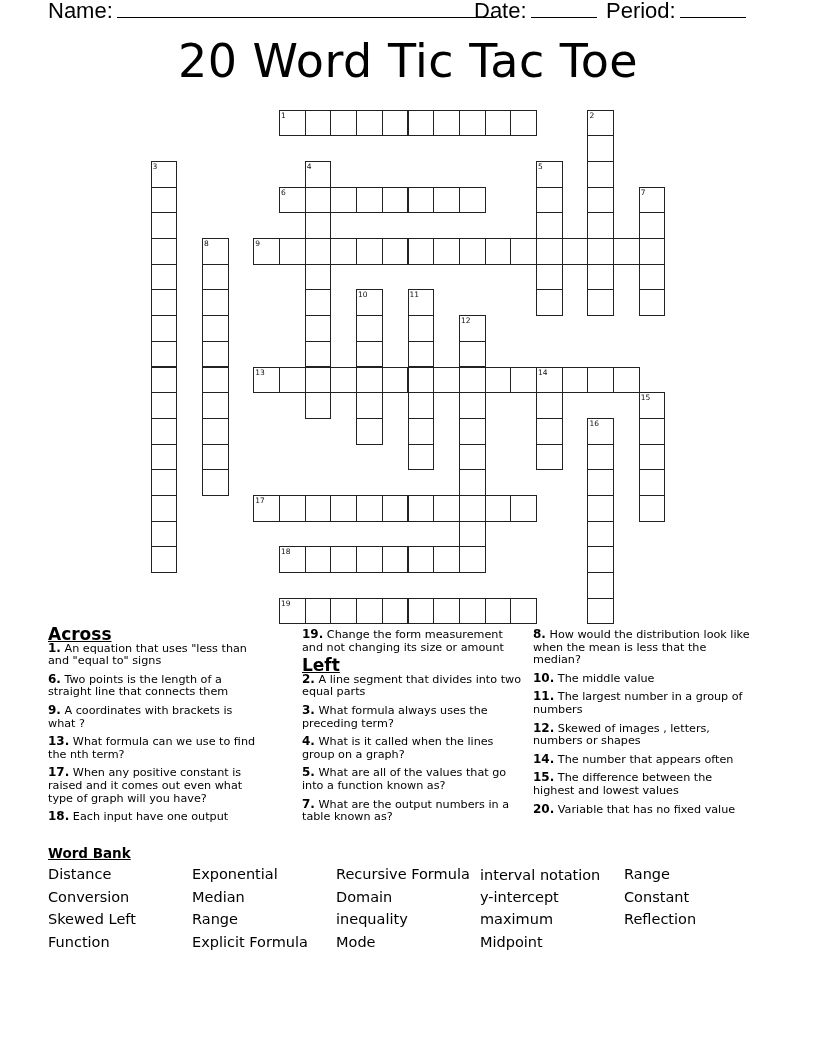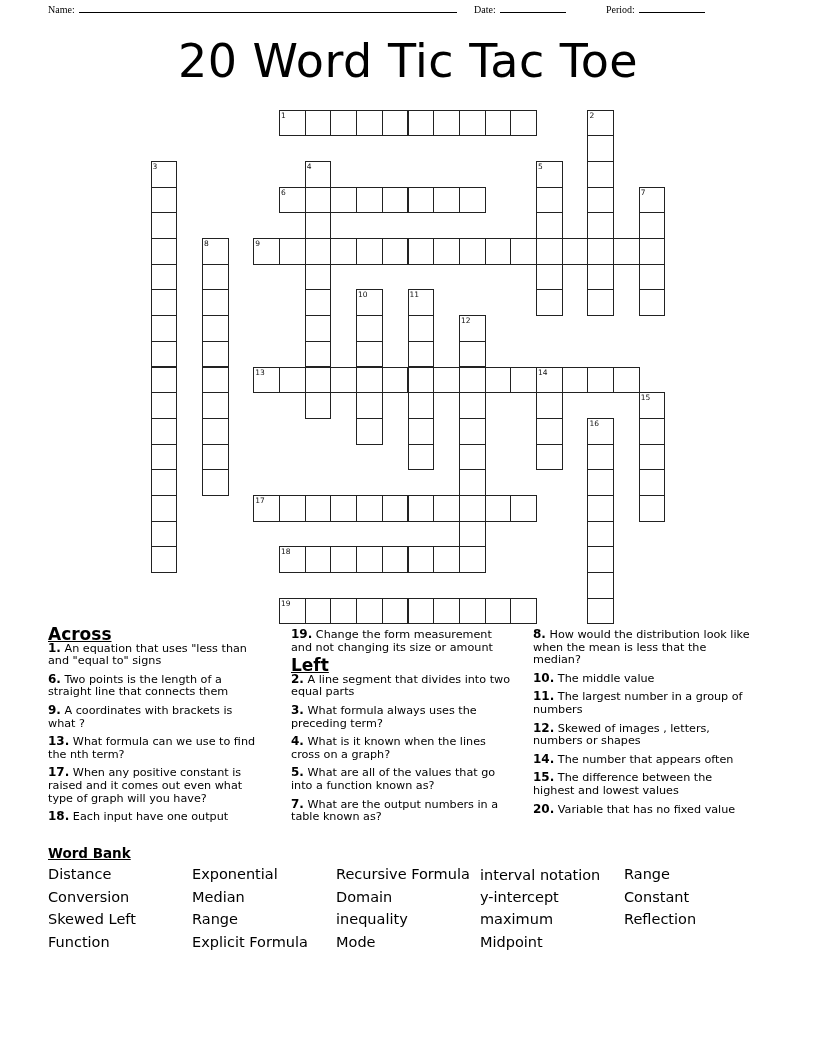--- a/index.html
+++ b/index.html
@@ -1,17 +1,17 @@
 <!DOCTYPE html>
 <html><head>
 <meta charset="utf-8">
 <style>
   html, body { margin: 0; padding: 0; background: #ffffff; }
   body { width: 816px; height: 1056px; position: relative; overflow: hidden; color: #000; }
-  .header { position: absolute; top: 0; left: 0; width: 816px; height: 20px; font-family: Liberation Serif, serif; font-size: 10px; }
+  .header { position: absolute; top: 0; left: 0; width: 816px; height: 20px; font-family: Liberation Sans, sans-serif; font-size: 22px; }
   .hfield { position: absolute; top: -2px; white-space: nowrap; }
   .hline { display: inline-block; border-bottom: 1px solid #000; height: 14px; vertical-align: baseline; margin-left: 4px; }
   .title { position: absolute; top: 34px; left: 0; width: 816px; text-align: center; font-family: "DejaVu Sans", sans-serif; font-size: 46px; letter-spacing: 0.5px; font-weight: normal; }
   .grid { position: absolute; left: 151px; top: 110px; width: 520px; height: 520px; }
   .cell { position: absolute; box-sizing: border-box; width: 26.7px; height: 26.7px; border: 1.4px solid #222; background: #fff; }
   .cell .num { position: absolute; top: 0px; left: 1px; font-family: "DejaVu Sans", sans-serif; font-size: 7.5px; line-height: 9px; color: #111; }
   .clues { position: absolute; top: 628px; font-family: "DejaVu Sans", sans-serif; font-size: 11.2px; line-height: 12.6px; }
   .clue { margin-bottom: 5px; }
   .clue b { font-weight: bold; font-size: 12px; }
   .sec-head { font-weight: bold; text-decoration: underline; font-size: 17px; margin-bottom: 1px; }
@@ -242,29 +242,29 @@
   <div class="sec-head">Across</div>
   <div id="col1">
       <div class="clue"><b>1.</b><span> An equation that uses "less than and "equal to" signs</span></div>
       <div class="clue"><b>6.</b><span> Two points is the length of a straight line that connects them</span></div>
       <div class="clue"><b>9.</b><span> A coordinates with brackets is what ?</span></div>
       <div class="clue"><b>13.</b><span> What formula can we use to find the nth term?</span></div>
       <div class="clue"><b>17.</b><span> When any positive constant is raised and it comes out even what type of graph will you have?</span></div>
       <div class="clue"><b>18.</b><span> Each input have one output</span></div>
     </div>
 </div>
-<div class="clues" style="left:291px; width:222px;">
+<div class="clues" style="left:302px; width:222px;">
   <div id="col2a">
       <div class="clue"><b>19.</b><span> Change the form measurement and not changing its size or amount</span></div>
     </div>
   <div class="sec-head" style="margin-top:2px;">Left</div>
   <div id="col2b">
       <div class="clue"><b>2.</b><span> A line segment that divides into two equal parts</span></div>
       <div class="clue"><b>3.</b><span> What formula always uses the preceding term?</span></div>
-      <div class="clue"><b>4.</b><span> What is it known when the lines cross on a graph?</span></div>
+      <div class="clue"><b>4.</b><span> What is it called when the lines group on a graph?</span></div>
       <div class="clue"><b>5.</b><span> What are all of the values that go into a function known as?</span></div>
       <div class="clue"><b>7.</b><span> What are the output numbers in a table known as?</span></div>
     </div>
 </div>
 <div class="clues" style="left:533px; width:224px;">
   <div id="col3">
       <div class="clue"><b>8.</b><span> How would the distribution look like when the mean is less that the median?</span></div>
       <div class="clue"><b>10.</b><span> The middle value</span></div>
       <div class="clue"><b>11.</b><span> The largest number in a group of numbers</span></div>
       <div class="clue"><b>12.</b><span> Skewed of images , letters, numbers or shapes</span></div>

